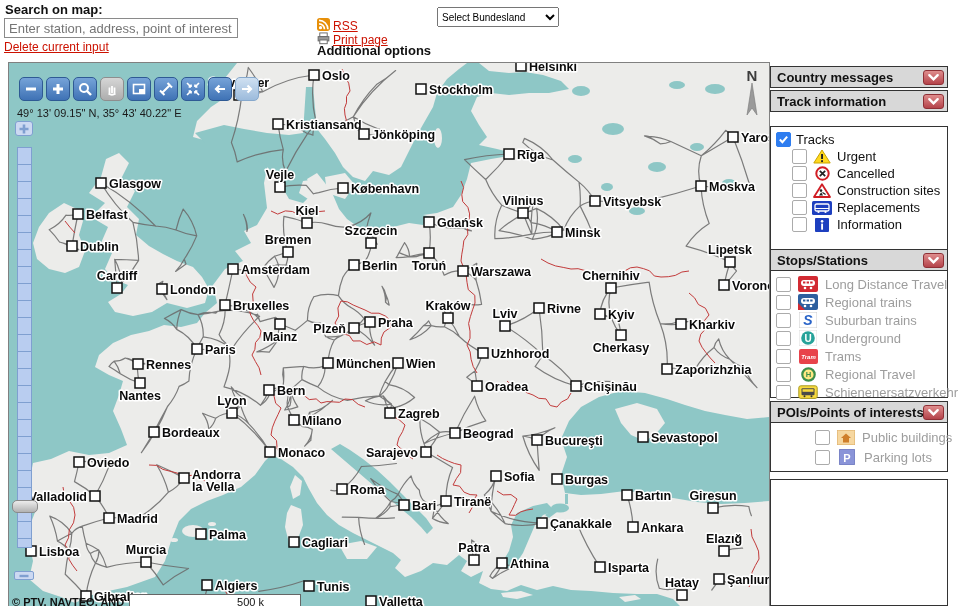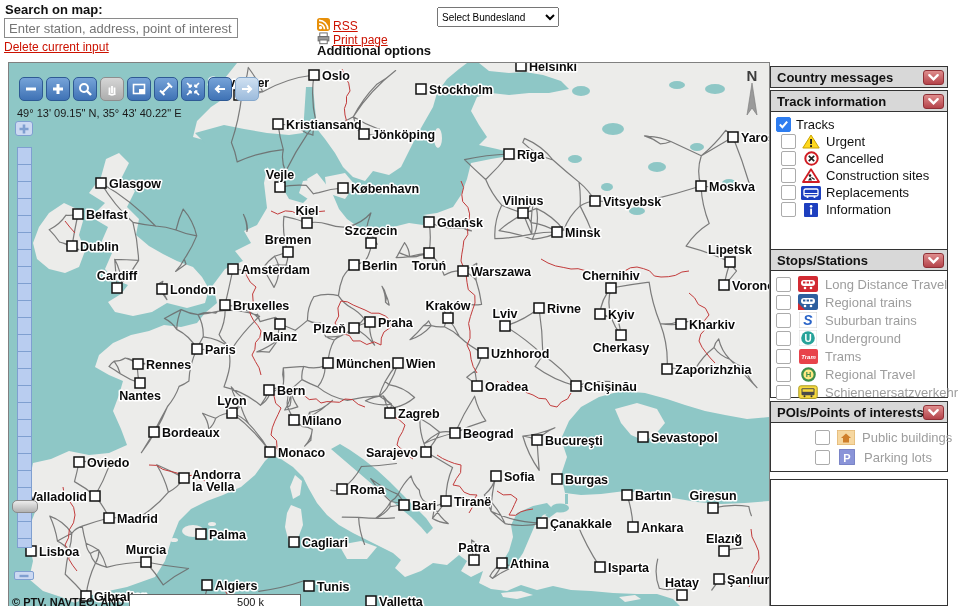--- a/index.html
+++ b/index.html
@@ -44,21 +44,21 @@
     border:1px solid #666;font-size:11px;color:#111;text-align:right;padding:1px 36px 0 0;box-sizing:border-box;}
   
   #sidebar{position:absolute;left:770px;top:66px;width:178px;height:540px;}
   .phead{position:absolute;left:0;width:178px;height:22px;background:#d8d8d8;border:1px solid #333;
     box-sizing:border-box;font-size:13px;font-weight:bold;color:#111;padding:3px 0 0 6px;}
   .collapse{position:absolute;right:3px;top:3px;width:21px;height:15px;border-radius:3px;cursor:pointer;
     background:linear-gradient(#df8d8d,#b4434a);border:1px solid #8f3036;padding:0;display:flex;align-items:center;justify-content:center;}
   .pbody{position:absolute;left:0;width:178px;background:#fff;border:1px solid #333;box-sizing:border-box;
     padding-top:4px;}
   .srow{display:flex;align-items:center;gap:5px;padding-left:5px;}
-  .srow.ind{padding-left:10px;}
+  .srow.ind{padding-left:21px;}
   .cb{width:13px;height:13px;border:1px solid #ababab;border-radius:2px;background:#fff;flex:0 0 13px;
     display:flex;align-items:center;justify-content:center;cursor:pointer;}
   .cb.checked{background:#2e7df0;border-color:#2e7df0;}
   .sicon{display:inline-flex;align-items:center;justify-content:center;width:20px;}
   .slabel{font-size:13px;color:#111;white-space:nowrap;}
   .gray .slabel{color:#9d9d9d;}
   #pb1 .srow{height:17px;}
   #pb2 .srow{height:18px;gap:7px;}
   #pb3 .srow{height:20px;gap:7px;padding-left:44px;}
 </style>
@@ -421,21 +421,21 @@
         </button>
     </div>
     <div class="phead" style="top:24px">
       <span>Track information</span>
       <button class="collapse">
           <svg width="13" height="9" viewBox="0 0 14 9">
             <path d="M2.5 2 L7 6.5 L11.5 2" stroke="#fff" stroke-width="2.6" fill="none" stroke-linecap="round"></path>
           </svg>
         </button>
     </div>
-    <div class="pbody" id="pb1" style="top:45px;height:168px">
+    <div class="pbody" id="pb1" style="top:60px;height:168px">
         <div class="srow">
           <div class="cb checked">
             <svg width="11" height="11" viewBox="0 0 12 12">
               <path d="M2 6 L4.8 9 L10 2.8" stroke="#fff" stroke-width="2.2" fill="none"></path>
             </svg>
           </div>
           <span class="slabel">Tracks</span>
         </div>
         <div class="srow ind">
           <div class="cb"></div>

